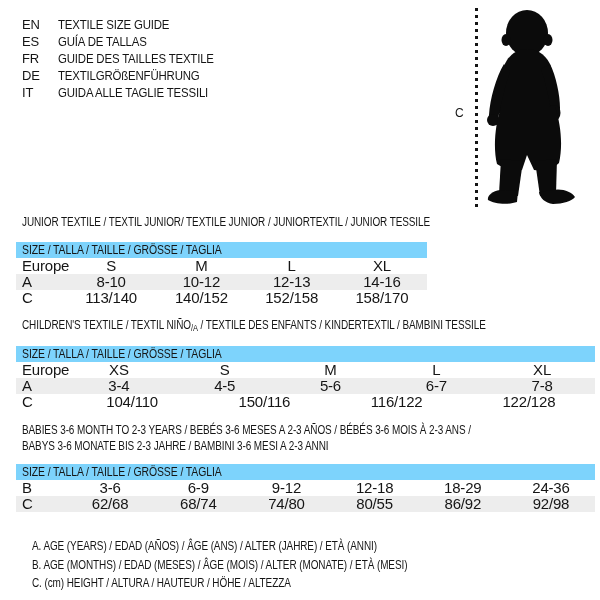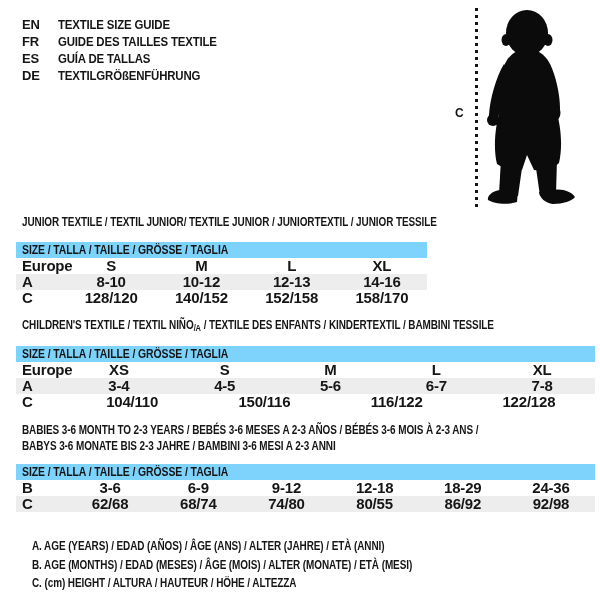--- a/index.html
+++ b/index.html
@@ -1,18 +1,18 @@
 <!DOCTYPE html>
 <html><head>
 <meta charset="utf-8">
 <style>
   html,body{margin:0;padding:0;background:#fff;}
   .canvas{
     position:relative;width:600px;height:600px;background:#ffffff;
-    color:#151515;font-family:"Liberation Sans",sans-serif;font-weight:700;
+    color:#151515;font-family:"Liberation Sans",sans-serif;font-weight:400;
     overflow:hidden;
   }
   
   .lang-list{position:absolute;left:22px;top:16px;}
   .lang-row{display:flex;height:17px;line-height:17px;font-size:13px;}
   .lang-code{width:36px;flex:none;letter-spacing:-0.2px;}
   .lang-label{white-space:nowrap;letter-spacing:-0.2px;transform:scaleX(0.88);transform-origin:left center;}
   
   .measure-line{position:absolute;left:475px;top:8px;width:3px;height:199px;
     background-image:repeating-linear-gradient(to bottom,#141414 0px,#141414 3px,transparent 3px,transparent 7px);}
@@ -44,30 +44,34 @@
 <body>
 
 <div class="canvas">
 
   <div class="lang-list">
     <div class="lang-row">
       <div class="lang-code">EN</div>
       <div class="lang-label">TEXTILE SIZE GUIDE</div>
     </div>
     <div class="lang-row">
+      <div class="lang-code">ES</div>
+      <div class="lang-label">GUÍA DE TALLAS</div>
+    </div>
+    <div class="lang-row">
       <div class="lang-code">FR</div>
       <div class="lang-label">GUIDE DES TAILLES TEXTILE</div>
     </div>
     <div class="lang-row">
-      <div class="lang-code">ES</div>
-      <div class="lang-label">GUÍA DE TALLAS</div>
+      <div class="lang-code">DE</div>
+      <div class="lang-label">TEXTILGRÖßENFÜHRUNG</div>
     </div>
     <div class="lang-row">
-      <div class="lang-code">DE</div>
-      <div class="lang-label">TEXTILGRÖßENFÜHRUNG</div>
+      <div class="lang-code">IT</div>
+      <div class="lang-label">GUIDA ALLE TAGLIE TESSILI</div>
     </div>
   </div>
 
   <div class="height-label">C</div>
   <div class="measure-line"></div>
   <div class="baby-figure">
     <svg viewBox="0 0 94 206" width="94" height="206" aria-hidden="true">
       <g fill="#0b0b0b">
         <ellipse cx="40" cy="26" rx="21" ry="23"></ellipse>
         <ellipse cx="19" cy="33" rx="4.5" ry="6"></ellipse>
@@ -100,21 +104,21 @@
     </div>
     <div class="trow shaded">
       <div class="rlabel">A</div>
       <div class="dcell">8-10</div>
       <div class="dcell">10-12</div>
       <div class="dcell">12-13</div>
       <div class="dcell">14-16</div>
     </div>
     <div class="trow">
       <div class="rlabel">C</div>
-      <div class="dcell">128/120</div>
+      <div class="dcell">113/140</div>
       <div class="dcell">140/152</div>
       <div class="dcell">152/158</div>
       <div class="dcell">158/170</div>
     </div>
   </div>
 
   <div class="tbl-title t2-title"><span>CHILDREN'S TEXTILE / TEXTIL NIÑO</span><span class="sub">/A</span><span> / TEXTILE DES ENFANTS / KINDERTEXTIL / BAMBINI TESSILE</span></div>
   <div class="size-table t2">
     <div class="size-head">
       <span>SIZE / TALLA / TAILLE / GRÖSSE / TAGLIA</span>

